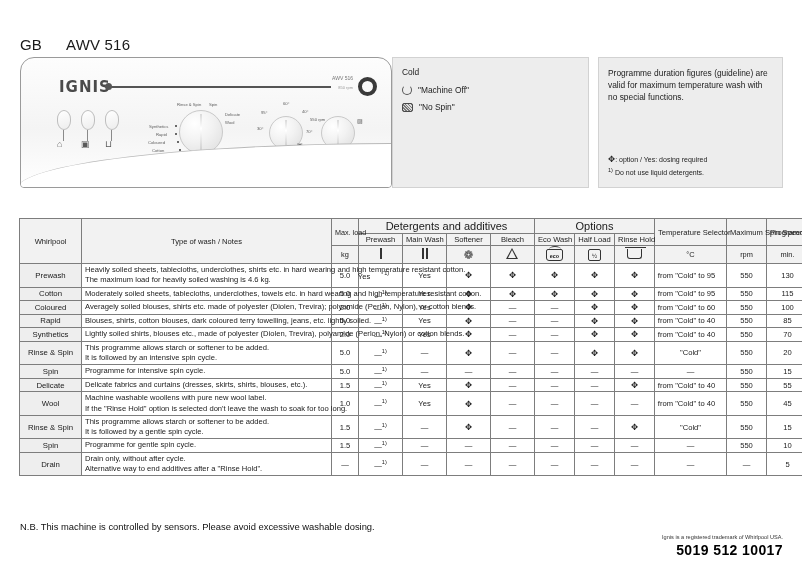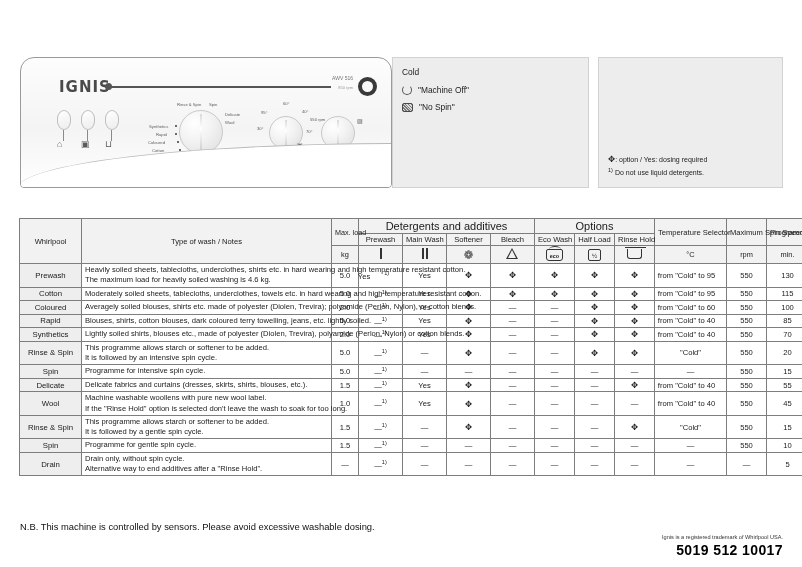--- a/index.html
+++ b/index.html
@@ -192,20 +192,23 @@
   .code {
     position:absolute; right:19px; top:542px; font-size:14px; font-weight:bold;
     letter-spacing:0.4px; color:#000; text-align:right;
   }
 </style>
 </head>
 <body>
 
 <div class="page">
 
+  <div class="title-row">
+    <span class="gb">GB</span><span class="model">AWV 516</span>
+  </div>
 
   <div class="panel-img">
     <div class="brand">IGNIS</div>
     <div class="brand-dot"></div>
     <div class="brand-line"></div>
     <div class="model-small">AWV 516</div>
     <div class="model-sub">850 rpm</div>
     <div class="knob-port"></div>
 
     <div class="btn-oval" style="left:36px;top:52px;"></div>
@@ -268,20 +271,21 @@
       <span class="icon-machine-off"></span>
       <span>"Machine Off"</span>
     </div>
     <div class="cold-row">
       <span class="icon-no-spin"></span>
       <span>"No Spin"</span>
     </div>
   </div>
 
   <div class="info-box box-note">
+    <div class="note-text">Programme duration figures (guideline) are valid for maximum temperature wash with no special functions.</div>
     <div class="note-foot">
       <div>
         <span class="opt-mark">✥</span><span>: option / Yes: dosing required</span>
       </div>
       <div>
         <span class="sup">1)</span>
         <span>Do not use liquid detergents.</span>
       </div>
     </div>
   </div>
@@ -524,21 +528,21 @@
           <td class="ctr">—</td>
           <td class="ctr">—</td>
           <td class="ctr">—</td>
           <td class="temp"><span class="temp-overflow">—</span></td>
           <td class="ctr">550</td>
           <td class="ctr">10</td>
         </tr>
         <tr>
           <td class="prog-name">Drain</td>
           <td class="notes">
-            <div>Drain only, without spin cycle.</div>
+            <div>Drain only, without after cycle.</div>
             <div>Alternative way to end additives after a "Rinse Hold".</div>
           </td>
           <td class="ctr">—</td>
           <td class="ctr"><span>—</span><span class="sup">1)</span></td>
           <td class="ctr">—</td>
           <td class="ctr">—</td>
           <td class="ctr">—</td>
           <td class="ctr">—</td>
           <td class="ctr">—</td>
           <td class="ctr">—</td>

